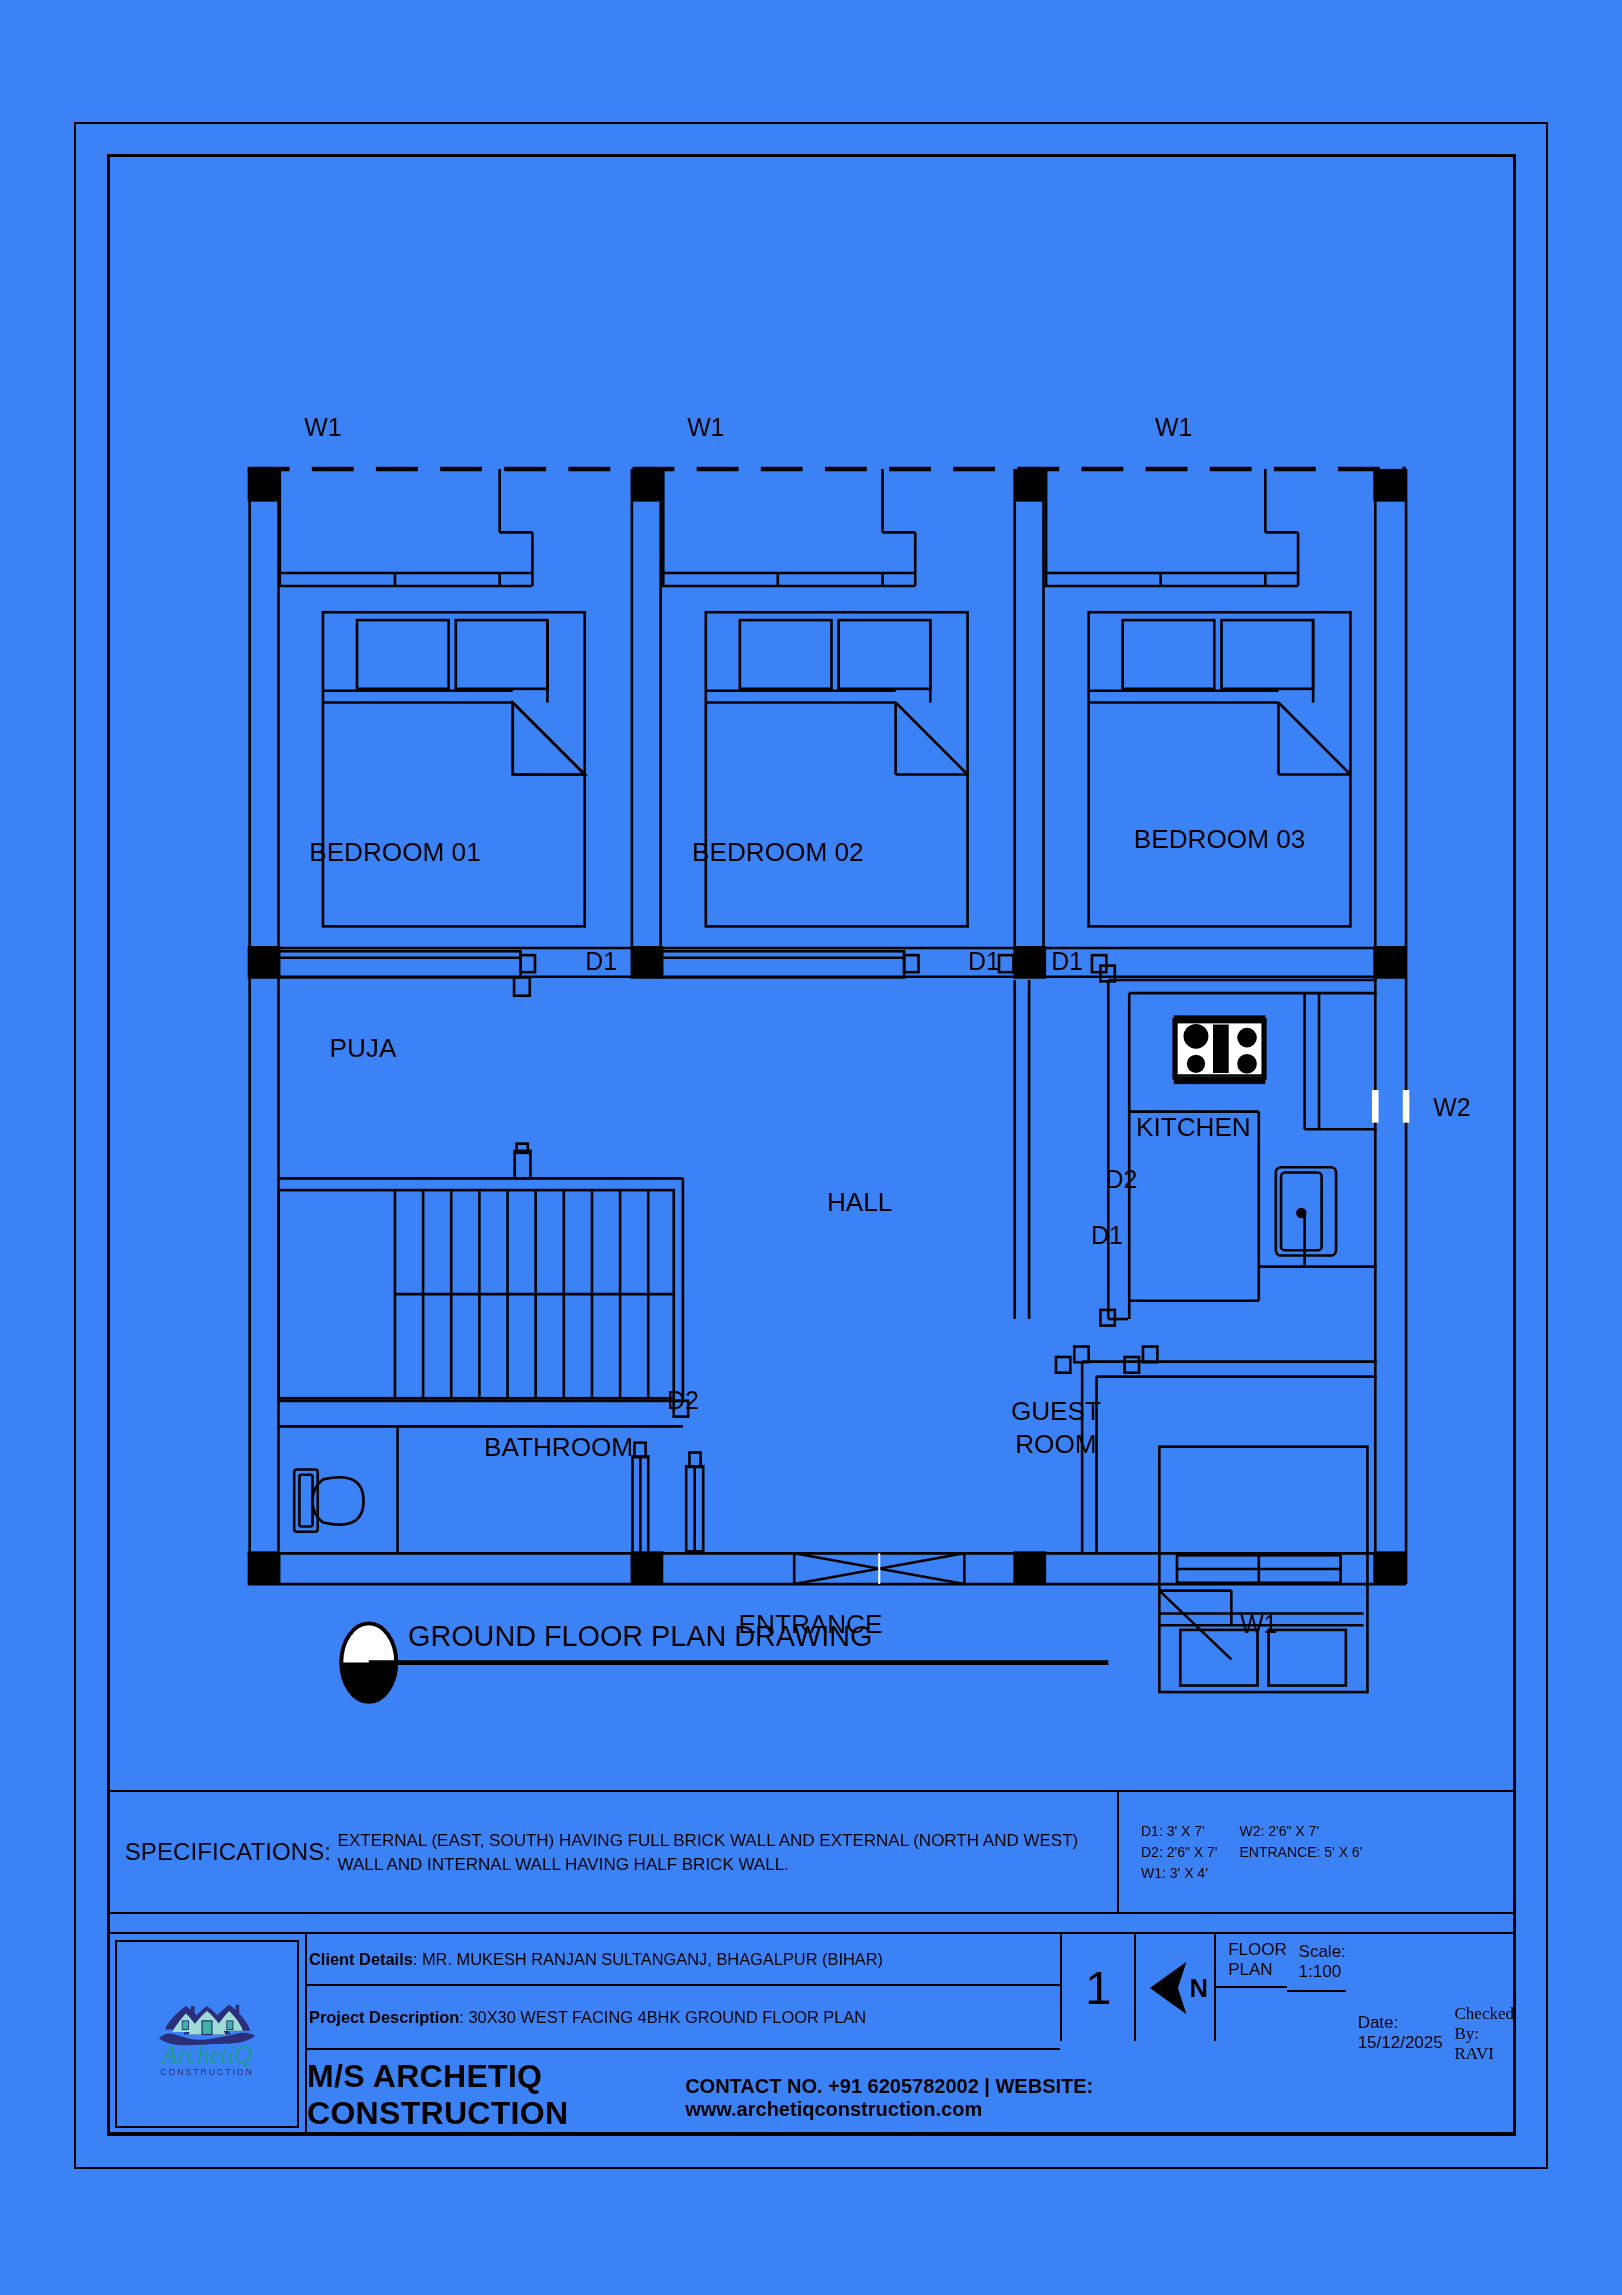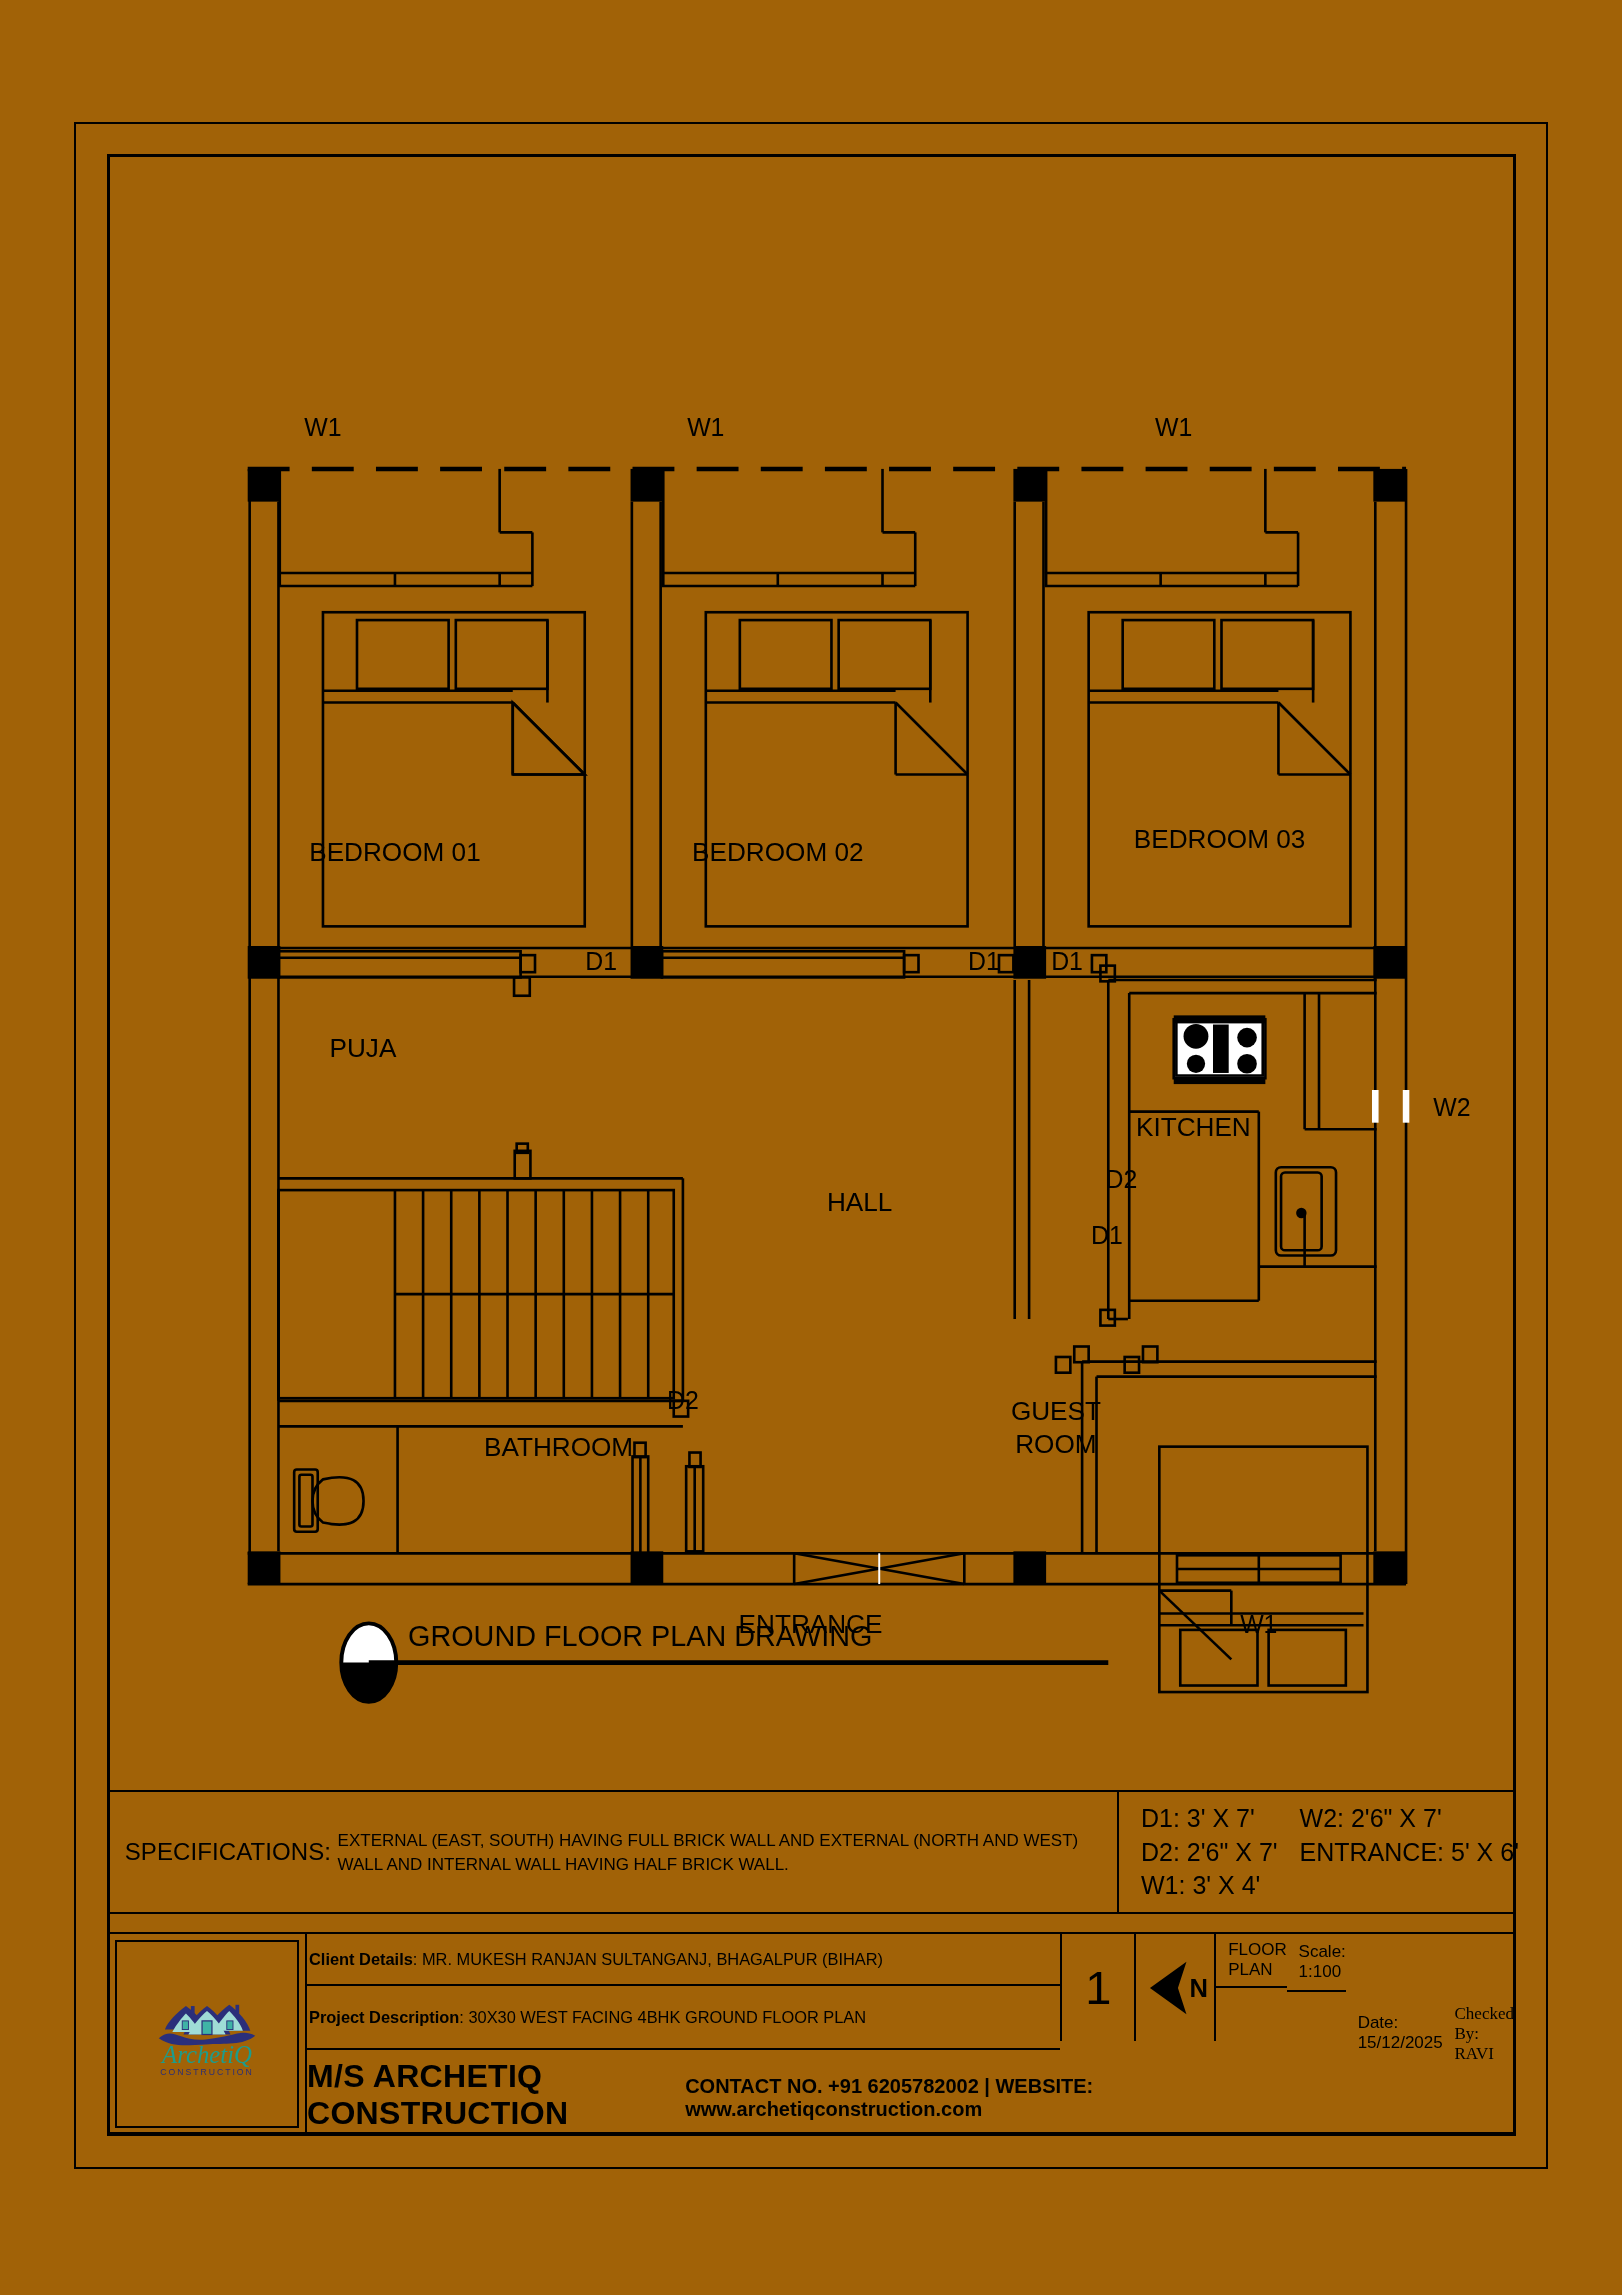--- a/index.html
+++ b/index.html
@@ -2,36 +2,36 @@
 <html style="font-size:10.5px"><head>
 <meta charset="utf-8">
 <style>
   html,body{margin:0;padding:0;background:#ffffff;}
   body{
     width:1622px;height:2295px;
     font-family:"Liberation Sans", sans-serif;
     color:#000;
     -webkit-font-smoothing:antialiased;
   }
-  #sheet{position:relative;width:1622px;height:2295px;background:#a16207;overflow:hidden;}
+  #sheet{position:relative;width:1622px;height:2295px;background:#3b82f6;overflow:hidden;}
 
   
   .border-outer{position:absolute;left:74px;top:122px;width:1474px;height:2047px;border:2.6px solid #000;box-sizing:border-box;}
   .border-inner{position:absolute;left:107px;top:154px;width:1409px;height:1981px;border:3.3px solid #000;box-sizing:border-box;}
 
   
   #plan{position:absolute;left:107px;top:154px;width:1409px;height:1584px;}
 
   
   .spec-band{position:absolute;left:107px;top:1790px;width:1409px;height:124px;border:2.6px solid #000;box-sizing:border-box;display:flex;}
   .spec-left{flex:0 0 1008px;display:flex;align-items:center;padding:0 0 0 15.7px;box-sizing:border-box;}
   .spec-title{font-size:24px;white-space:nowrap;padding-right:6.5px;letter-spacing:0.1px;}
   .spec-body{font-size:17px;line-height:1.42;padding-top:1.3px;}
   .spec-right{flex:1 1 auto;border-left:2px solid #000;display:flex;align-items:center;padding-left:22px;box-sizing:border-box;}
-  .spec-grid{display:grid;grid-template-columns:auto auto;column-gap:22px;row-gap:4.6px;font-size:25px;white-space:nowrap;}
+  .spec-grid{display:grid;grid-template-columns:auto auto;column-gap:22px;row-gap:4.6px;font-size:14px;white-space:nowrap;}
 
   
   .tb{position:absolute;left:107px;top:1932px;width:1409px;height:204px;border:2.6px solid #000;box-sizing:border-box;display:flex;}
   .tb-logo{flex:0 0 198px;border-right:2.6px solid #000;box-sizing:border-box;display:flex;align-items:center;justify-content:center;padding:5.9px;text-align:right;}
   .logo-box{width:100%;height:100%;border:2.6px solid #000;box-sizing:border-box;display:flex;align-items:center;justify-content:center;}
   .tb-mid{flex:1 1 auto;display:flex;flex-direction:column;}
   .tb-row{border-bottom:2.6px solid #000;box-sizing:border-box;display:flex;align-items:center;padding-left:2px;}
   .tb-r1{height:52px;}
   .tb-r2{height:64px;}
   .tb-r3{flex:1 1 auto;border-bottom:none;flex-direction:row;align-items:center;justify-content:center;padding-left:0;}

